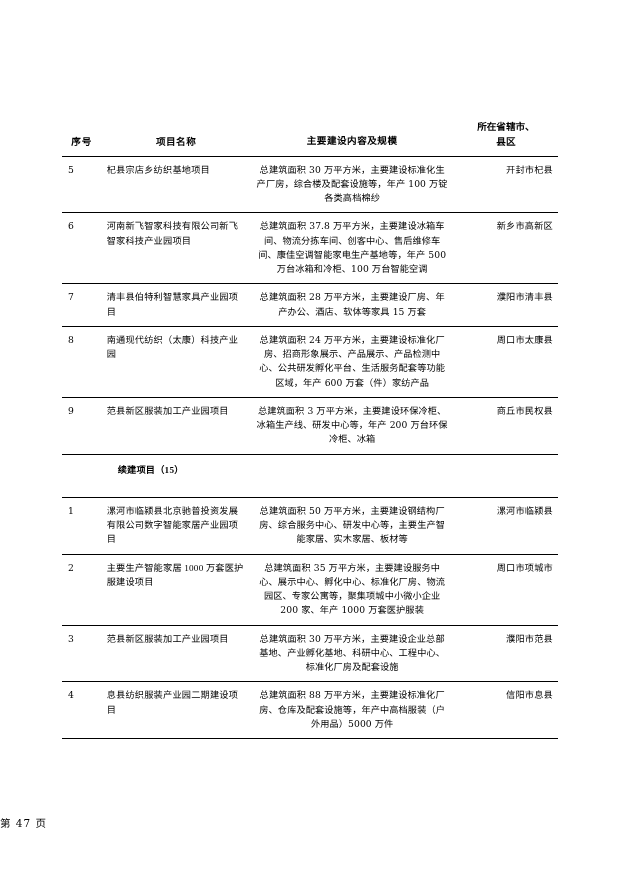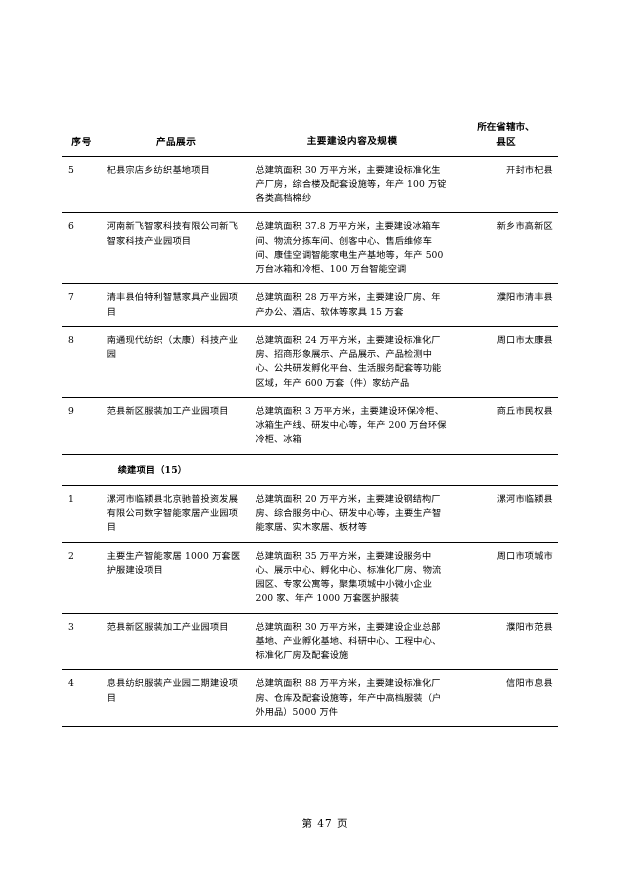--- a/index.html
+++ b/index.html
@@ -47,58 +47,57 @@
   thead th.h-desc { letter-spacing: 0.5px; font-family: Liberation Mono, monospace; }
 
   tbody td {
     padding: 6px 5px 7px 5px;
     vertical-align: top;
     border-bottom: 0.8px solid #000;
   }
   tbody tr:last-child td { border-bottom: 0.8px solid #000; }
 
   td.seq  { text-align: left;   padding-left: 6px; }
-  td.name { text-align: left;   letter-spacing: 0.2px; }
-  td.desc { text-align: left;   letter-spacing: 0.1px; }
+  td.name { text-align: left;   letter-spacing: 0.2px; font-family: Liberation Serif, serif; }
+  td.desc { text-align: center;   letter-spacing: 0.1px; }
   td.area { text-align: right;   letter-spacing: 0.2px; padding-left: 8px;}
 
   tr.section td {
     font-weight: bold;
     padding-top: 8px;
-    padding-bottom: 8px;
+    padding-bottom: 20px;
   }
   tr.section td.name { padding-left: 16px; }
 
   .footer {
     position: absolute;
     left: 0;
     right: 0;
     bottom: 46px;
-    text-align: center;
+    text-align: left;
     font-size: 10.5px;
     letter-spacing: 1px;
     font-family: "DejaVu Serif", "Liberation Serif", serif;
-    margin-left: 30px;
   }
 </style>
 </head>
 <body>
 
 <div class="page">
   <table class="doc">
     <colgroup>
       <col class="c-seq">
       <col class="c-name">
       <col class="c-desc">
       <col class="c-area">
     </colgroup>
     <thead>
       <tr>
         <th class="h-seq">序号</th>
-        <th class="h-name">产品展示</th>
+        <th class="h-name">项目名称</th>
         <th class="h-desc">主要建设内容及规模</th>
         <th class="h-area">所在省辖市、
 县区</th>
       </tr>
     </thead>
     <tbody>
       <tr>
         <td class="seq">5</td>
         <td class="name">杞县宗店乡纺织基地项目</td>
         <td class="desc">总建筑面积 30 万平方米，主要建设标准化生产厂房，综合楼及配套设施等，年产 100 万锭各类高档棉纱</td>
@@ -130,21 +129,21 @@
       </tr>
       <tr class="section">
         <td class="seq"></td>
         <td class="name">续建项目（15）</td>
         <td class="desc"></td>
         <td class="area"></td>
       </tr>
       <tr>
         <td class="seq">1</td>
         <td class="name">漯河市临颍县北京驰普投资发展有限公司数字智能家居产业园项目</td>
-        <td class="desc">总建筑面积 20 万平方米，主要建设钢结构厂房、综合服务中心、研发中心等，主要生产智能家居、实木家居、板材等</td>
+        <td class="desc">总建筑面积 50 万平方米，主要建设钢结构厂房、综合服务中心、研发中心等，主要生产智能家居、实木家居、板材等</td>
         <td class="area">漯河市临颍县</td>
       </tr>
       <tr>
         <td class="seq">2</td>
         <td class="name">主要生产智能家居 1000 万套医护服建设项目</td>
         <td class="desc">总建筑面积 35 万平方米，主要建设服务中心、展示中心、孵化中心、标准化厂房、物流园区、专家公寓等，聚集项城中小微小企业 200 家、年产 1000 万套医护服装</td>
         <td class="area">周口市项城市</td>
       </tr>
       <tr>
         <td class="seq">3</td>

